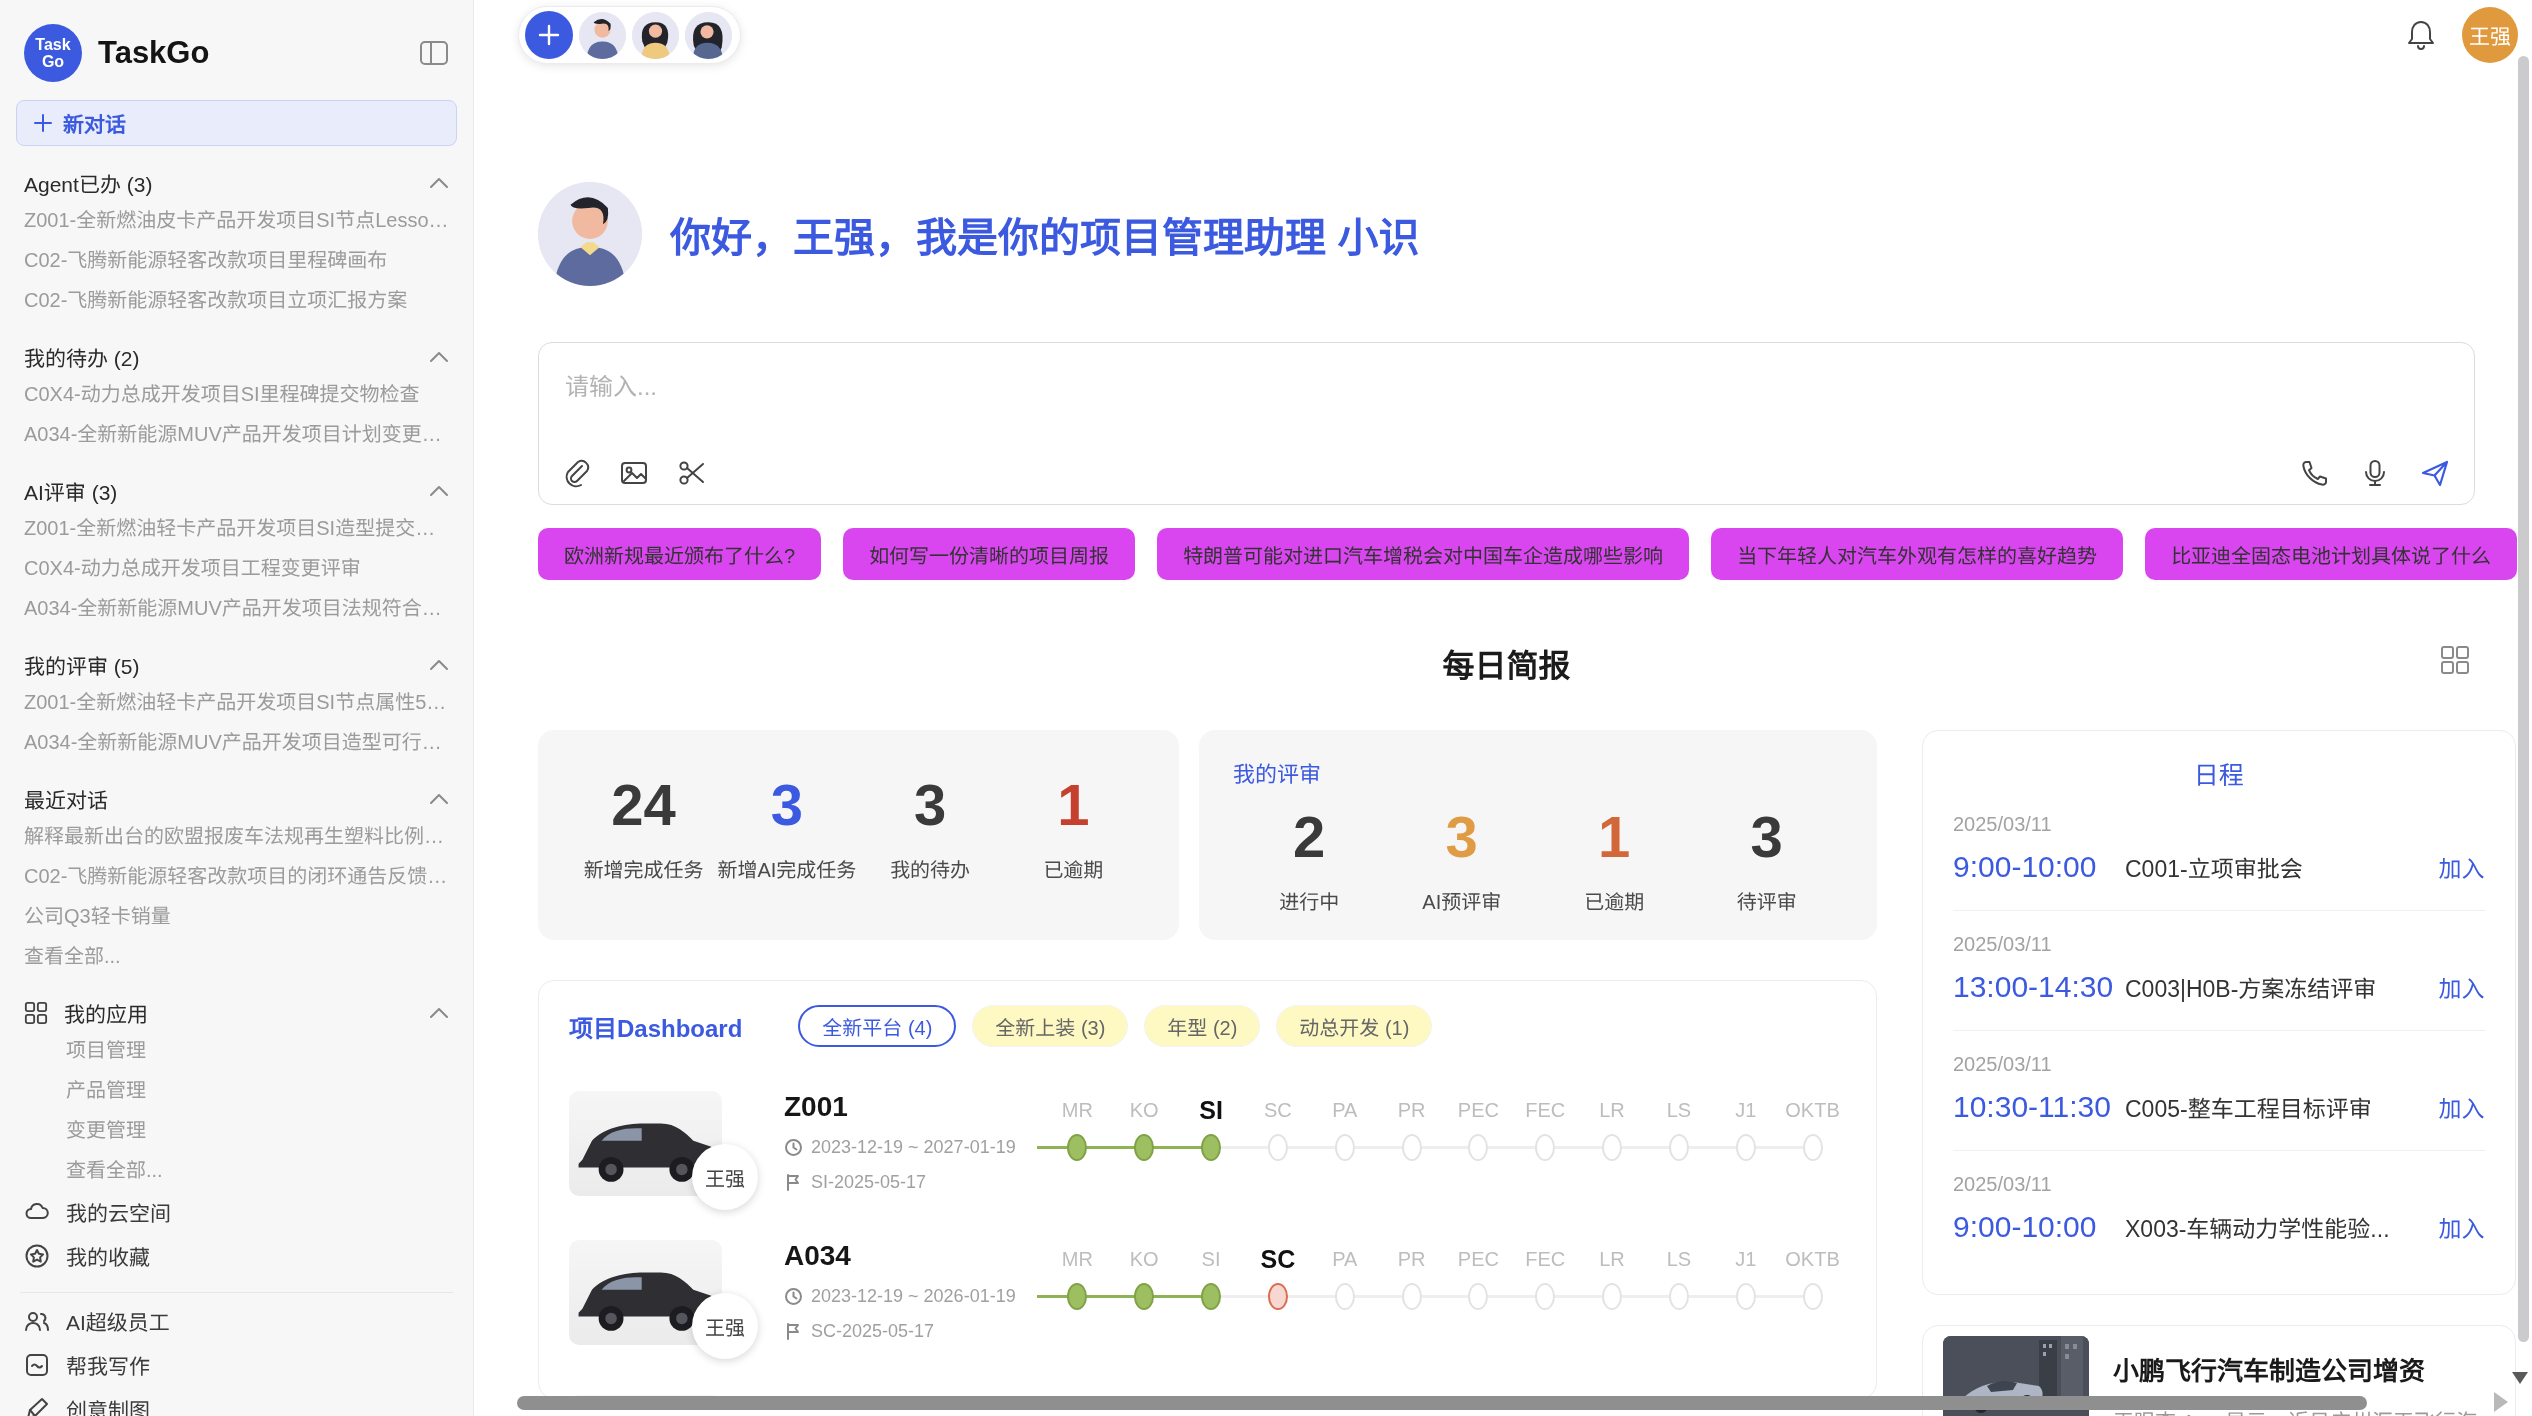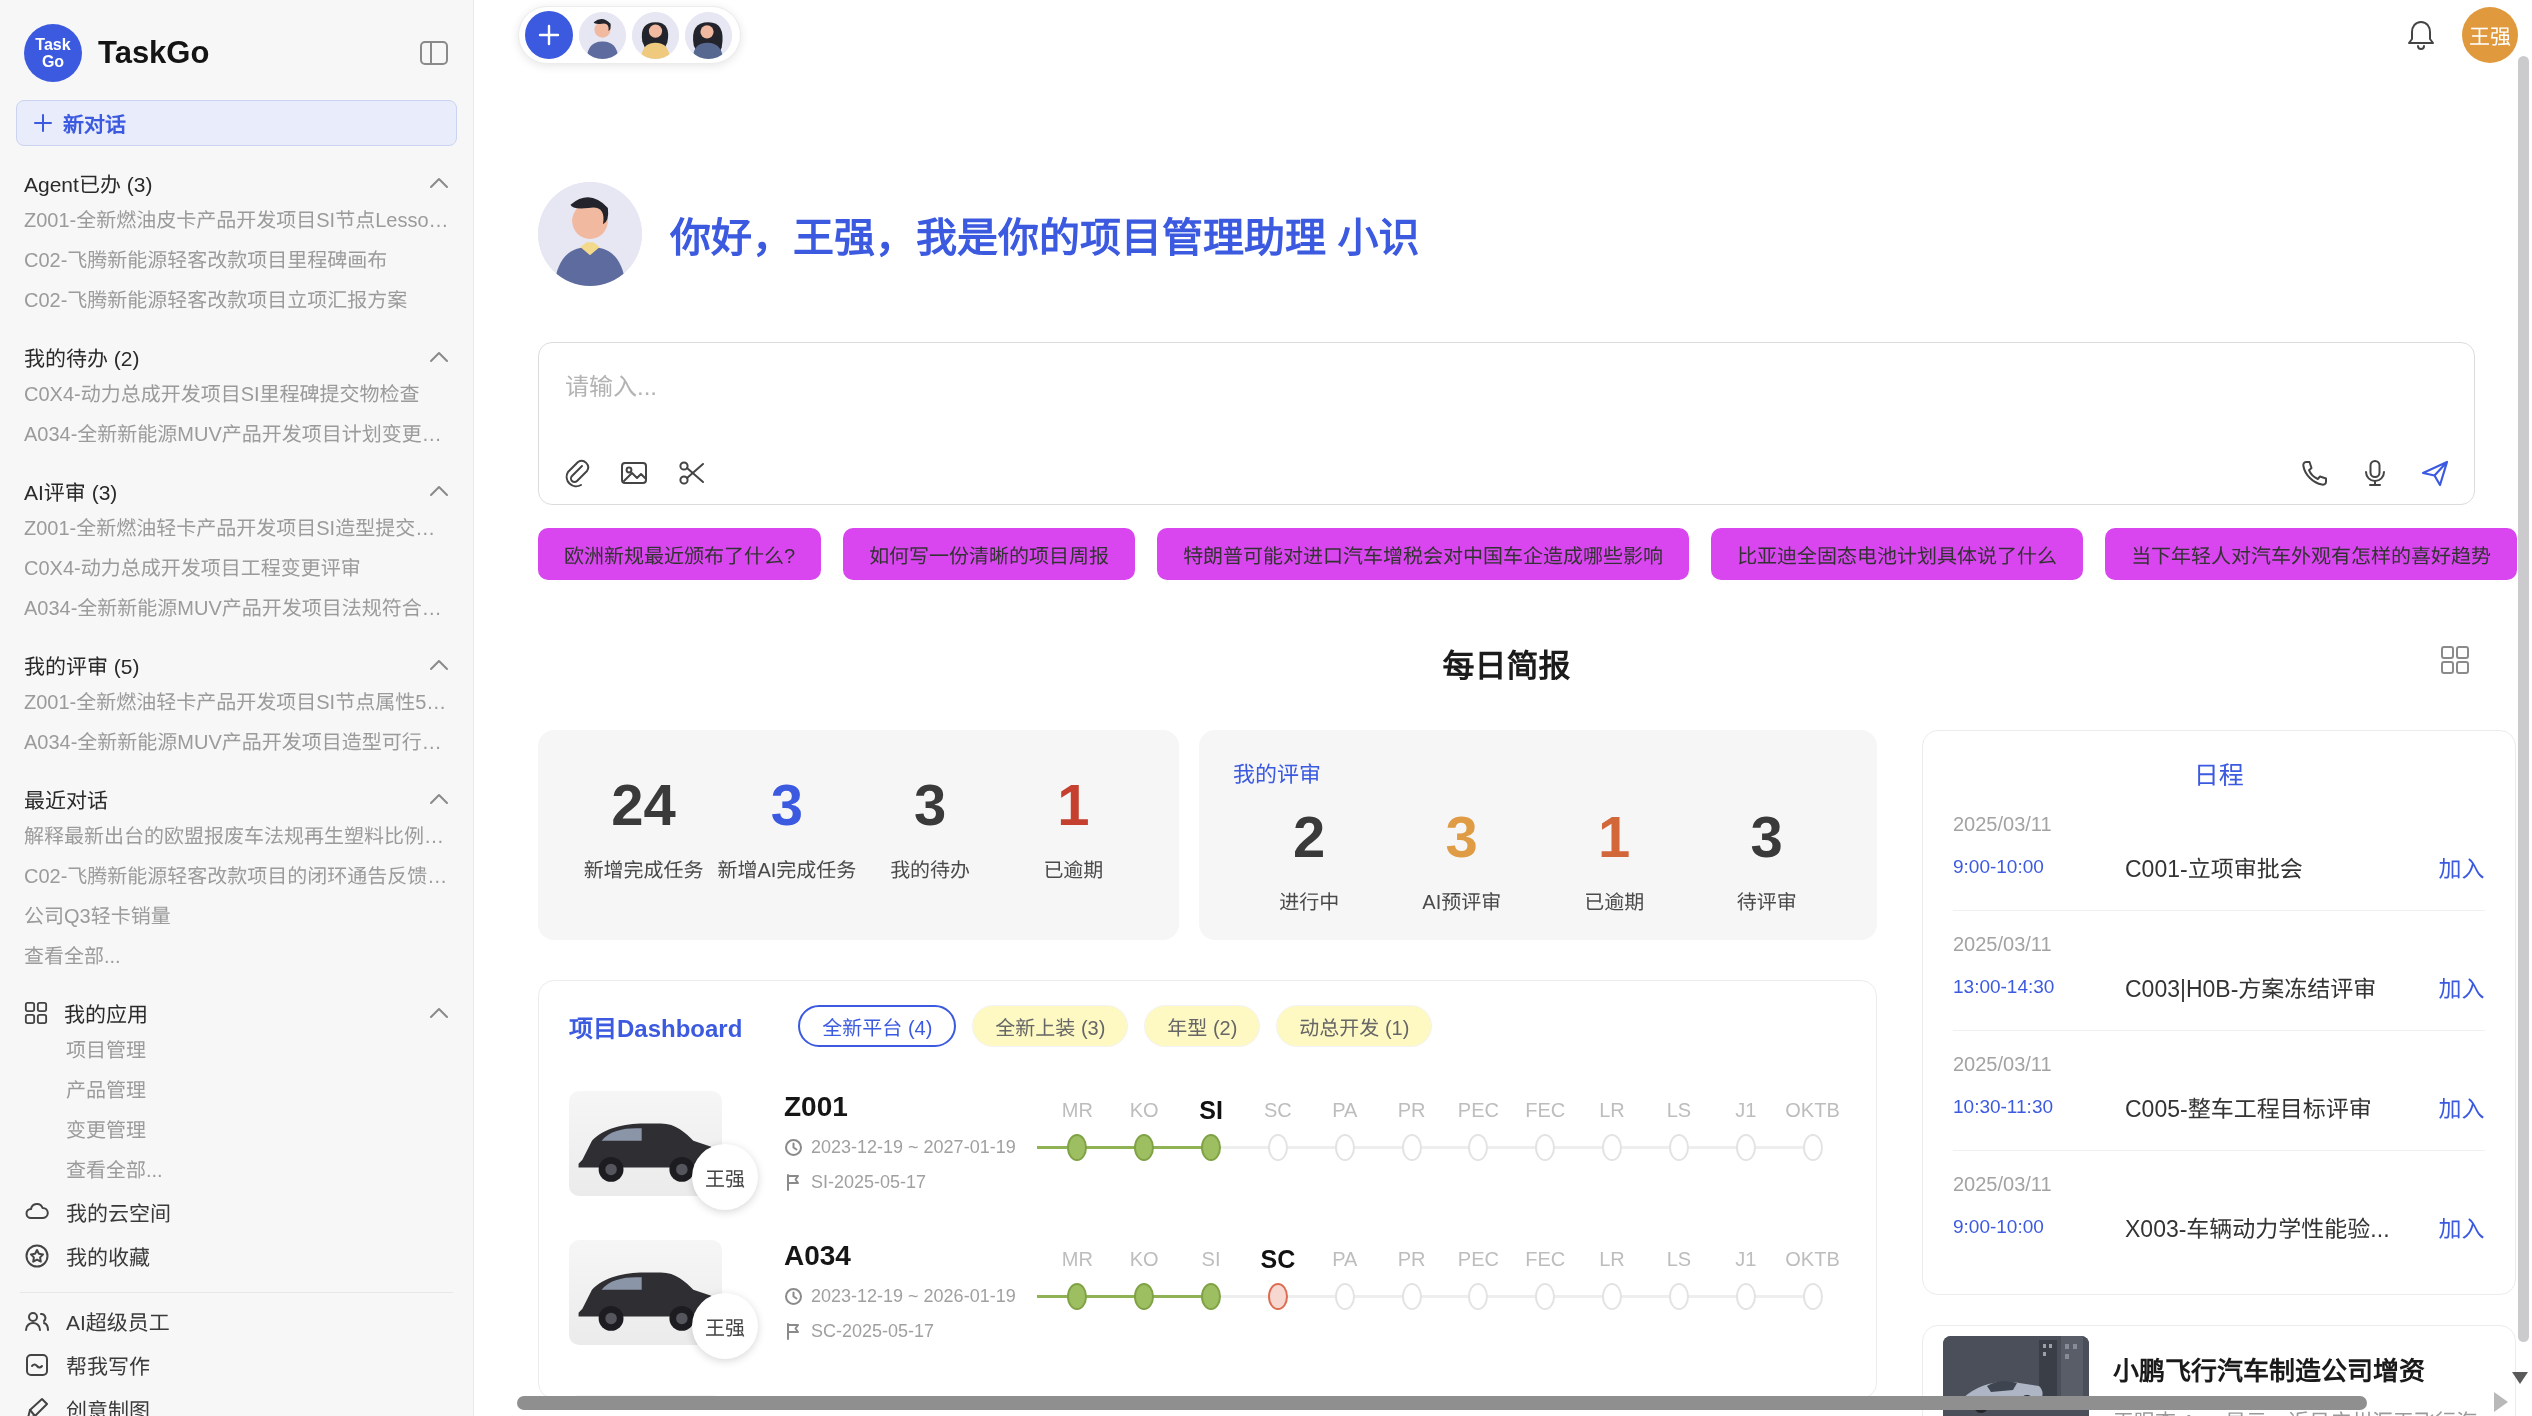--- a/index.html
+++ b/index.html
@@ -98,21 +98,21 @@
   .dot-cell { width:8.3333%; display:flex; justify-content:center; }
   .dot { width:20px; height:27px; border-radius:50%; background:#fff; border:2px solid #e3e3e3; margin-top:7px; }
   .dot.done { background:#9dbf62; border-color:#7fa244; }
   .dot.risk { background:#f6d8d0; border-color:#dc6c52; }
 
   .sched-card { border:1px solid #ececec; border-radius:16px; height:565px; padding:24px 30px; overflow:hidden; }
   .sched-title { text-align:center; color:#3c5ae0; font-size:25px; }
   .sched-item { padding-top:22px; }
   .sched-date { color:#a3a3a3; font-size:20px; }
   .sched-row { display:flex; align-items:center; margin-top:14px; padding-bottom:26px; border-bottom:1px solid #f0f0f0; }
-  .sched-time { color:#3c5ae0; font-size:19px; width:172px; min-width:172px; }
+  .sched-time { color:#3c5ae0; font-size:30px; width:172px; min-width:172px; }
   .sched-name { color:#333; font-size:23px; flex:1; white-space:nowrap; overflow:hidden; text-overflow:ellipsis; }
   .sched-join { color:#3c5ae0; font-size:23px; cursor:pointer; margin-left:14px; }
   .sched-item:last-of-type .sched-row { border-bottom:none; }
   .sched-viewall { text-align:center; color:#3c5ae0; font-size:24px; margin-top:18px; cursor:pointer; }
 
   .news-card { margin-top:30px; border:1px solid #ececec; border-radius:16px; padding:10px 20px; height:120px; display:flex; align-items:flex-start; cursor:pointer; }
   .news-img { width:146px; min-width:146px; height:96px; border-radius:8px; overflow:hidden; background:#565a64; }
   .news-body { margin-left:24px; padding-top:14px; overflow:hidden; }
   .news-title { font-size:26px; font-weight:700; color:#1a1a1a; white-space:nowrap; }
   .news-snippet { font-size:21px; color:#9a9a9a; margin-top:18px; white-space:nowrap; }
@@ -363,22 +363,22 @@
           <svg class="tool-icon" viewBox="0 0 30 30">
               <path d="M3,15 L27,4 L20,27 L14.5,17.5 L3,15 Z M14.5,17.5 L27,4" fill="none" stroke="#3c5ae0" stroke-width="2.2" stroke-linejoin="round"></path>
             </svg>
         </div>
       </div>
 
       <div class="chips" id="chips-row">
           <div class="chip">欧洲新规最近颁布了什么?</div>
           <div class="chip">如何写一份清晰的项目周报</div>
           <div class="chip">特朗普可能对进口汽车增税会对中国车企造成哪些影响</div>
+          <div class="chip">当下年轻人对汽车外观有怎样的喜好趋势</div>
           <div class="chip">比亚迪全固态电池计划具体说了什么</div>
-          <div class="chip">当下年轻人对汽车外观有怎样的喜好趋势</div>
         </div>
 
       <div class="brief-head">
         <div class="brief-title">每日简报</div>
         <svg class="grid-icon stroke gray" viewBox="0 0 32 32">
             <rect x="3" y="3" width="11" height="11" rx="2"></rect>
             <rect x="18" y="3" width="11" height="11" rx="2"></rect>
             <rect x="3" y="18" width="11" height="11" rx="2"></rect>
             <rect x="18" y="18" width="11" height="11" rx="2"></rect>
           </svg>

